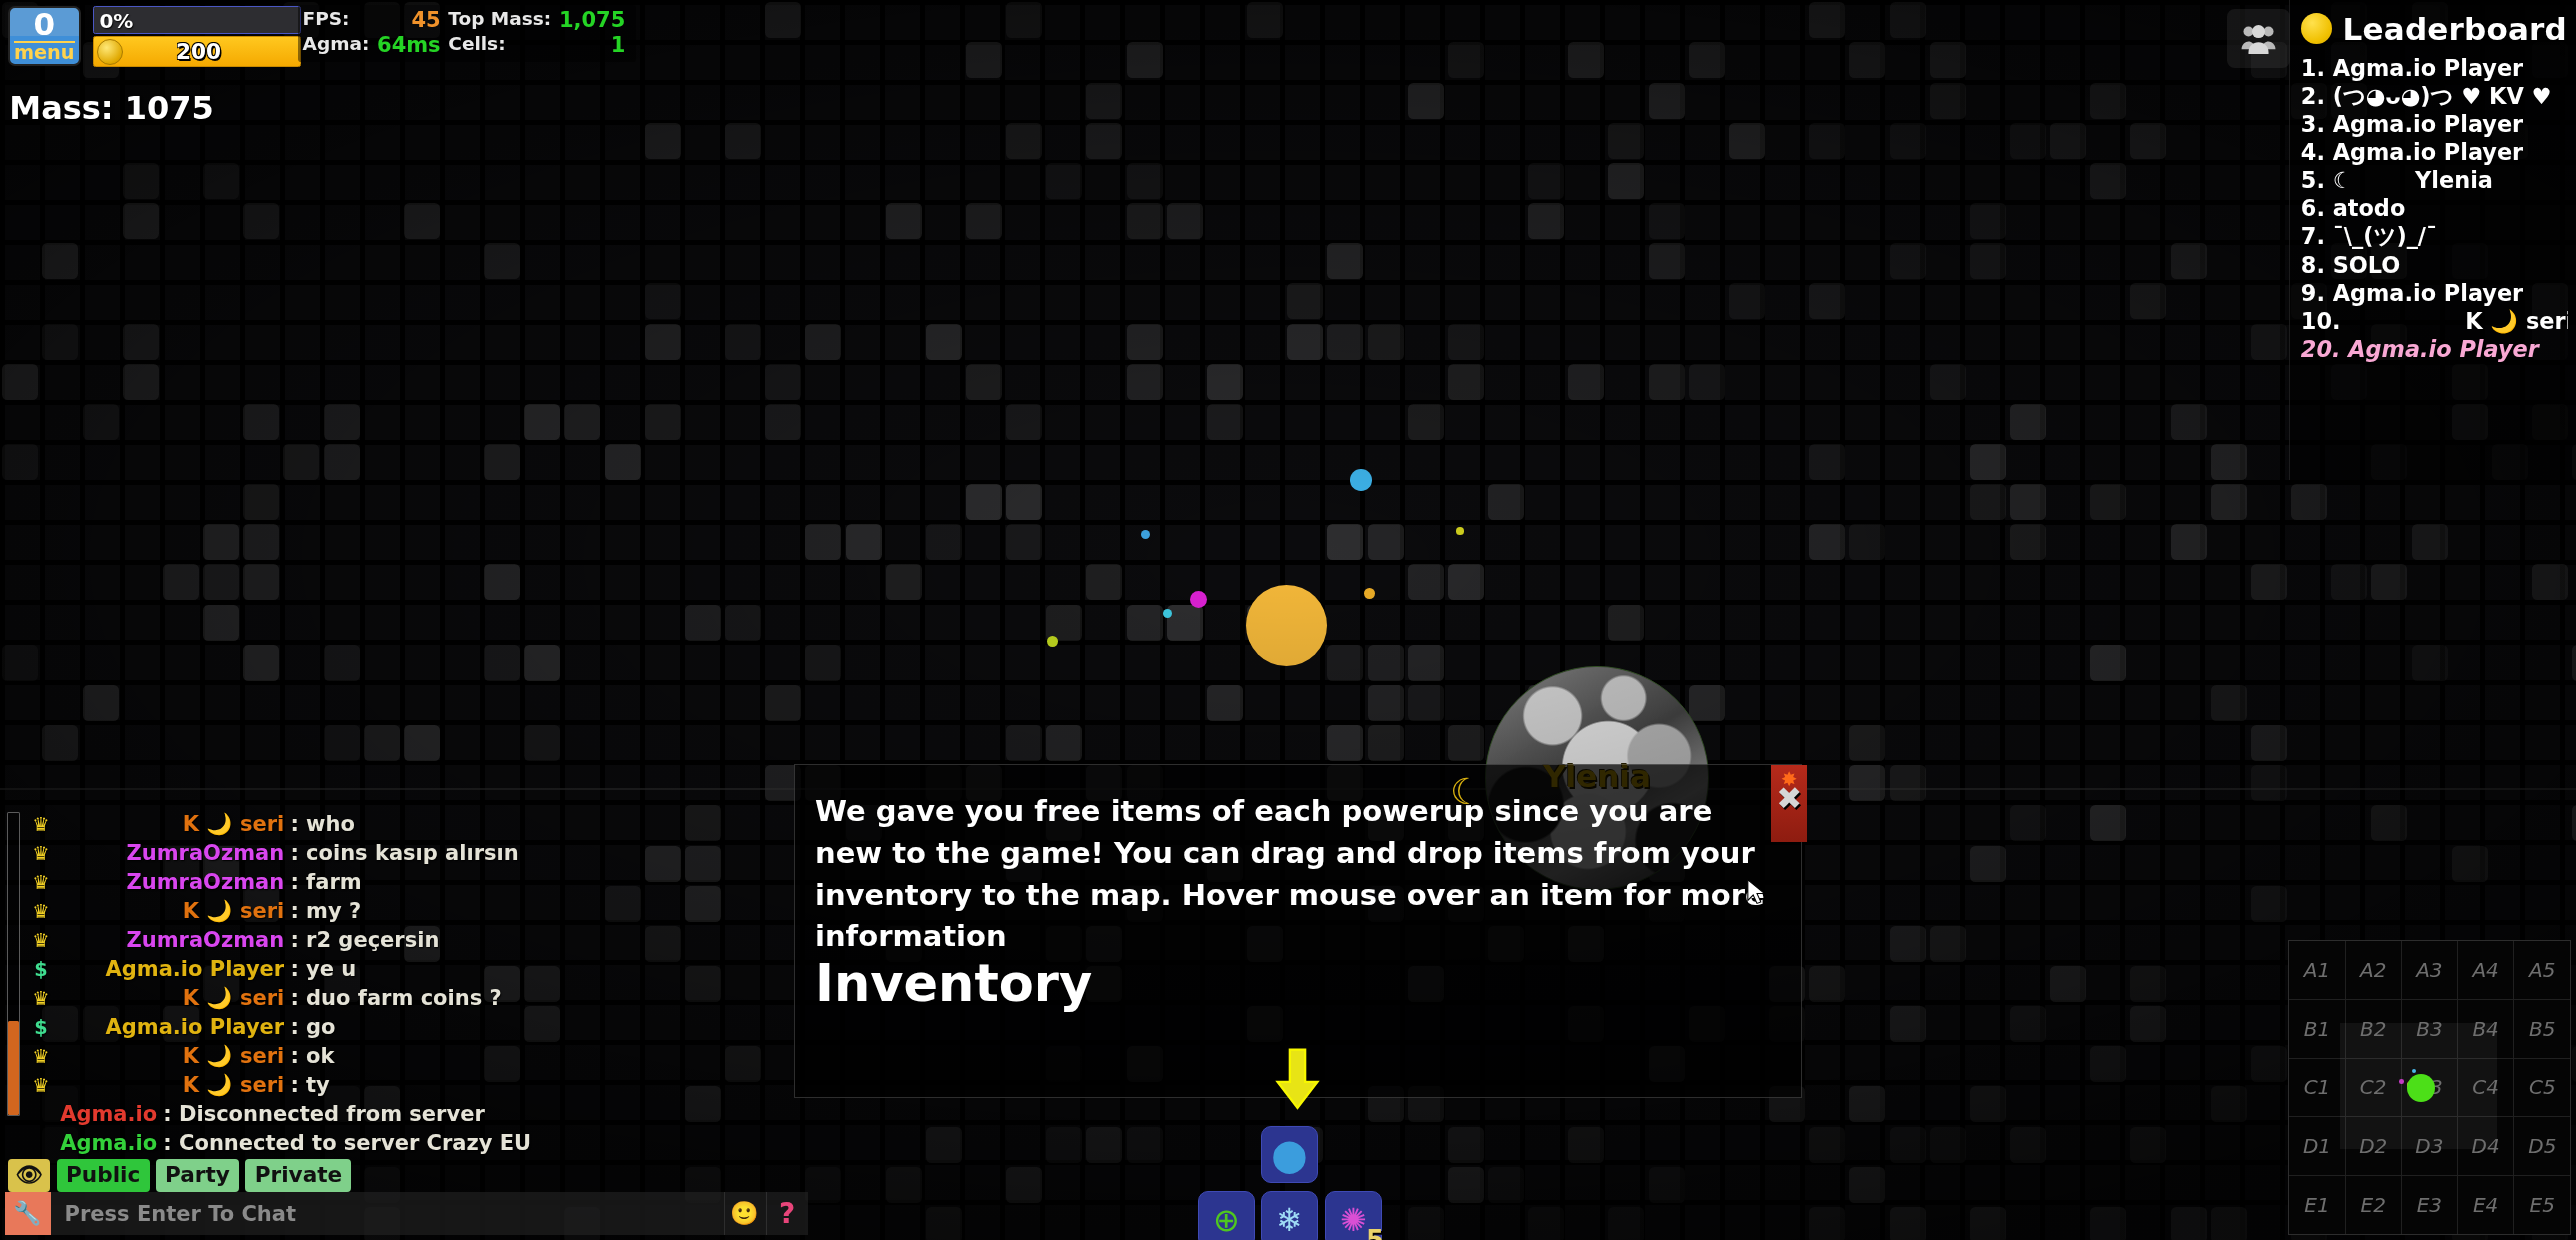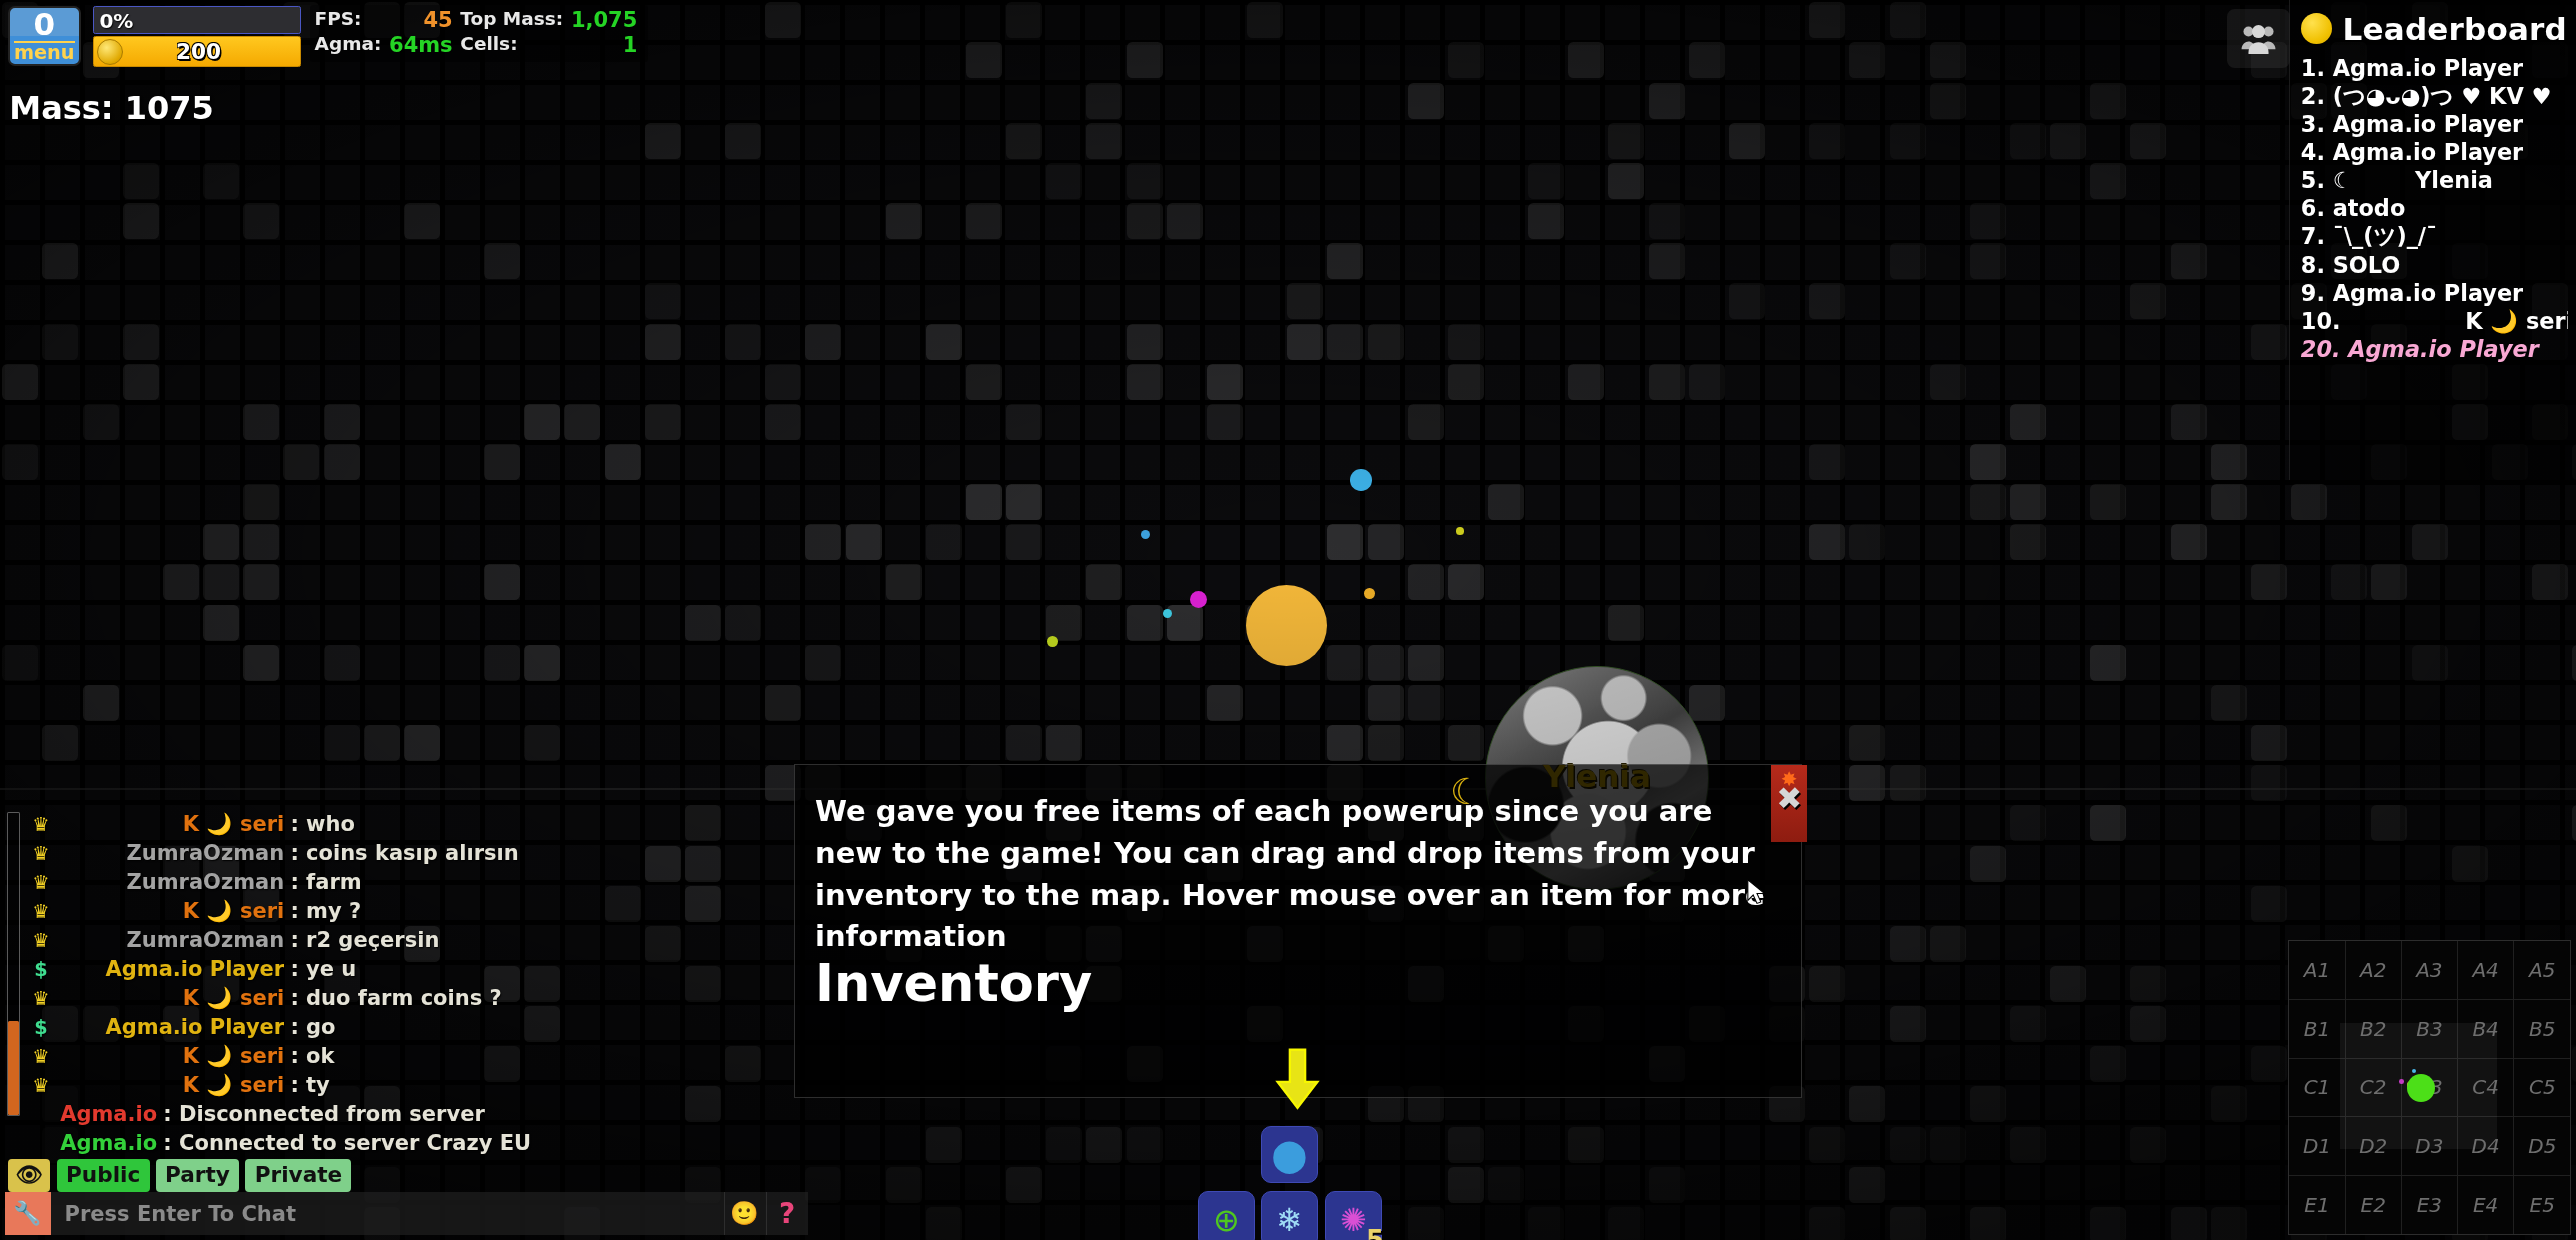--- a/index.html
+++ b/index.html
@@ -85,21 +85,21 @@
     background: radial-gradient(circle at 36% 32%, #ffe877, #e0a800 70%, #b98300 100%);
     border: 1.5px solid #a97b00;
   }
   #coinbar .cval {
     flex: 1; text-align: center; font-size: 21.6px; font-weight: 700; color: #fff;
     text-shadow: 1.5px 1.5px 0 #000, -0.8px -0.8px 0 #000, 0.8px -0.8px 0 #000, -0.8px 0.8px 0 #000;
     margin-right: 26px;
   }
 
   #statbox {
-    position: absolute; left: 310px; top: 4.6px;
+    position: absolute; left: 298px; top: 4.6px;
     display: grid; grid-template-columns: auto auto auto auto;
     column-gap: 7.7px; row-gap: 1.5px;
     padding: 3.1px 10.8px 4.6px 4.6px;
     background: rgba(0,0,0,0.45); border-radius: 3.1px;
   }
   #statbox .k { font-size: 18.5px; font-weight: 700; color: #e8e8e8; }
   #statbox .v { font-size: 21px; font-weight: 700; text-align: right; min-width: 53px; }
   .v-orange { color: #f0922b; }
   .v-green  { color: #25d425; }
 
@@ -202,21 +202,21 @@
     font-size: 19.3px; width: 26px; text-align: center; flex: 0 0 26px;
   }
   .cline .badge.crown { color: #f2d024; }
   .cline .badge.dollar { color: #3fdc8f; }
   .cline .nm { flex: 0 0 auto; }
   .cline .nmwrap {
     width: 224px; text-align: right; flex: 0 0 224px; overflow: hidden;
   }
   .cline .msg { color: #e5e3d7; font-weight: 700; }
   .nm-kseri { color: #e1720f; }
-  .nm-zumra { color: #a3a3a3; }
+  .nm-zumra { color: #d946ef; }
   .nm-agma  { color: #e0b310; }
   .nm-sys-red { color: #e23a2e; }
   .nm-sys-green { color: #33d13a; }
 
   #chat-tabs {
     position: absolute; left: 7.7px; bottom: 48px;
     display: flex; gap: 6.2px; align-items: center;
   }
   .ctab {
     padding: 3.1px 9.3px 4.6px; border-radius: 3.9px;

